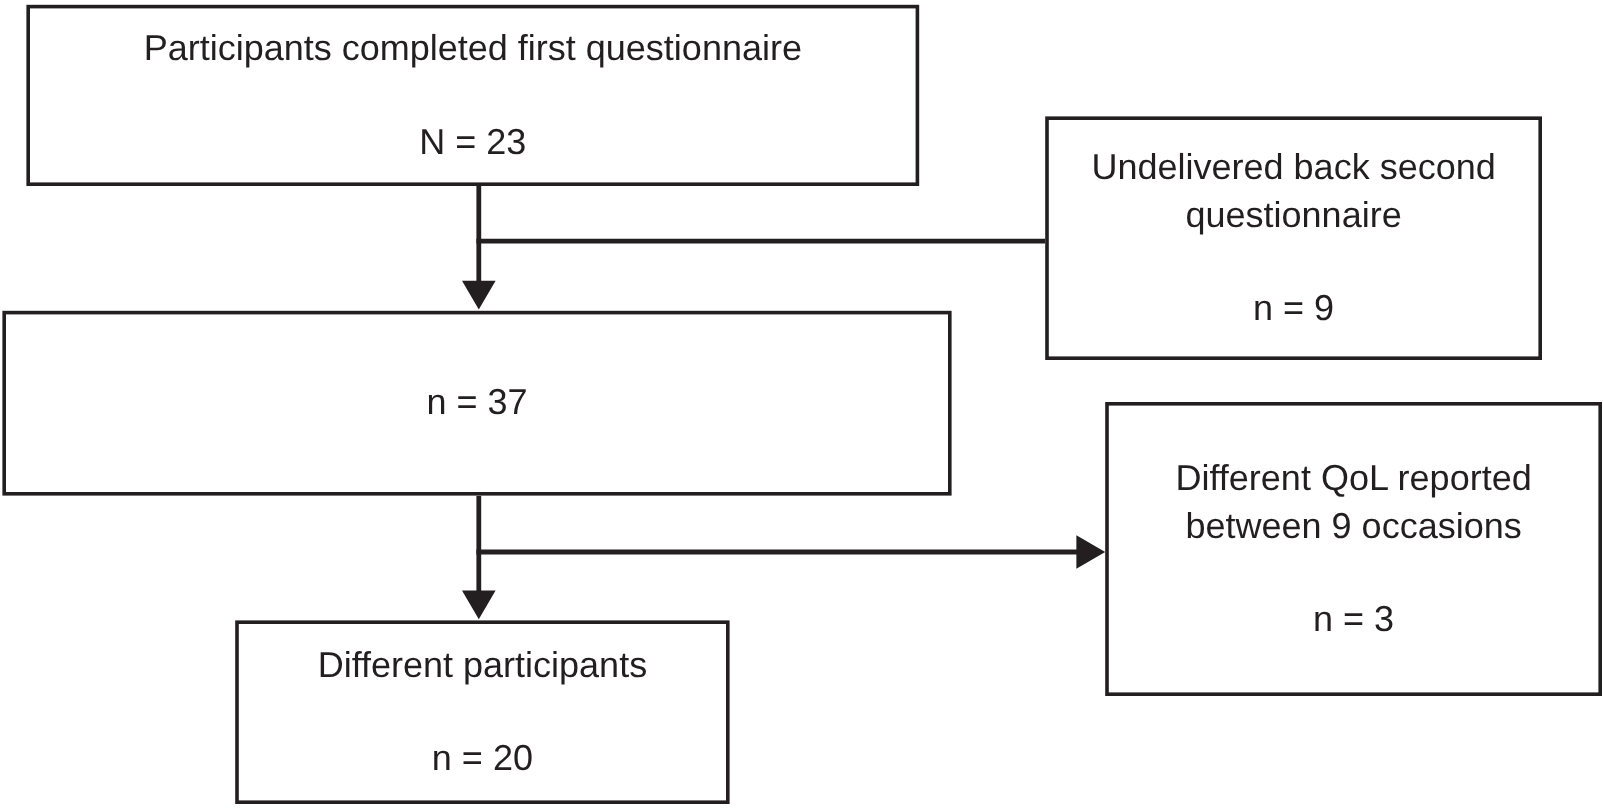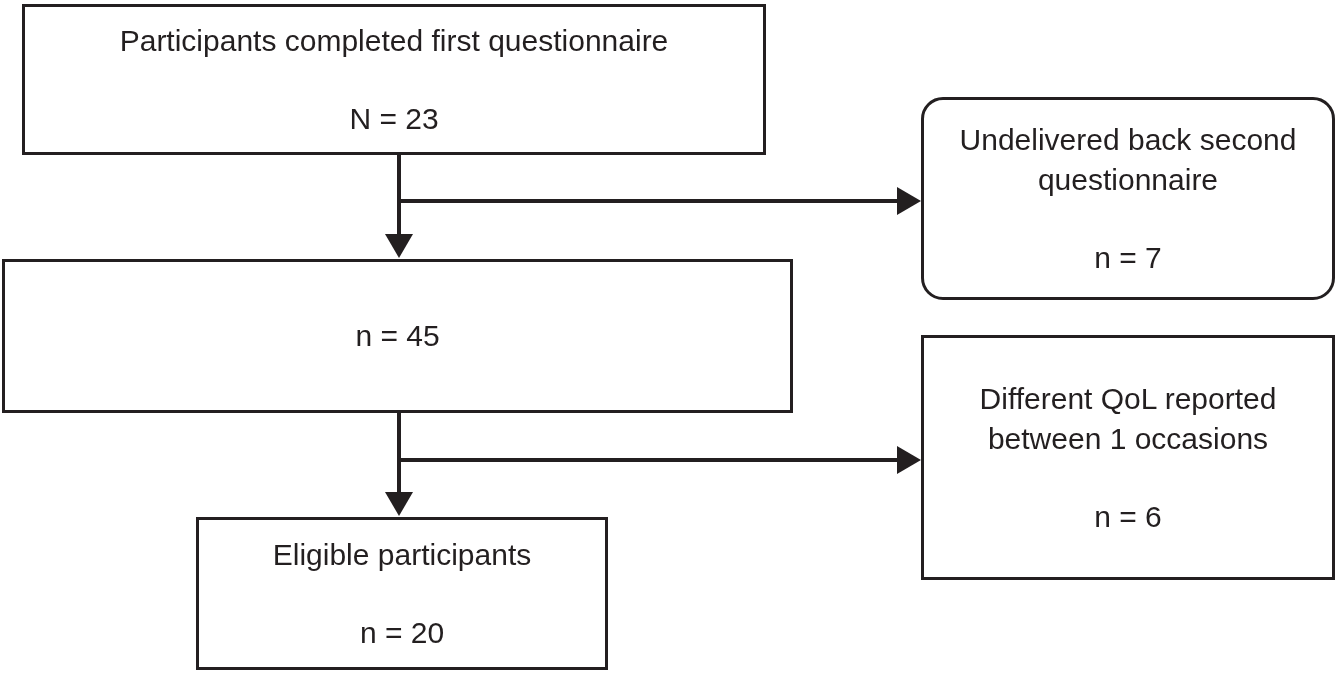--- a/index.html
+++ b/index.html
@@ -33,21 +33,21 @@
     text-align:center;
     font-size:30px;
     line-height:40px;
     color:var(--text);
     padding:0 14px;
   }
   .node .label{display:block;}
   .node .count{display:block;}
   
   .node-first      {left:22px;  top:4px;   width:744px; height:151px;}
-  .node-undelivered{left:921px; top:97px;  width:414px; height:203px;border-radius:22px;}
+  .node-undelivered{left:871px; top:97px;  width:414px; height:203px;}
   .node-second     {left:2px;   top:259px; width:791px; height:154px;}
   .node-qol        {left:921px; top:335px; width:414px; height:245px;}
   .node-eligible   {left:196px; top:517px; width:412px; height:153px;}
   svg.connectors{
     position:absolute;
     left:0;top:0;
     width:1336px;height:674px;
     pointer-events:none;
     color:var(--line);
   }
@@ -82,30 +82,30 @@
     </g>
   </svg>
 
   <div class="node node-first">
     <span class="label">Participants completed first questionnaire</span>
     <span class="count">N = 23</span>
   </div>
 
   <div class="node node-undelivered">
     <span class="label">Undelivered back second questionnaire</span>
-    <span class="count">n = 7</span>
+    <span class="count">n = 9</span>
   </div>
 
   <div class="node node-second">
-    <span class="count">n = 45</span>
+    <span class="count">n = 37</span>
   </div>
 
   <div class="node node-qol">
-    <span class="label">Different QoL reported between 1 occasions</span>
-    <span class="count">n = 6</span>
+    <span class="label">Different QoL reported between 9 occasions</span>
+    <span class="count">n = 3</span>
   </div>
 
   <div class="node node-eligible">
-    <span class="label">Eligible participants</span>
+    <span class="label">Different participants</span>
     <span class="count">n = 20</span>
   </div>
 
 </div>
 
 </body></html>

